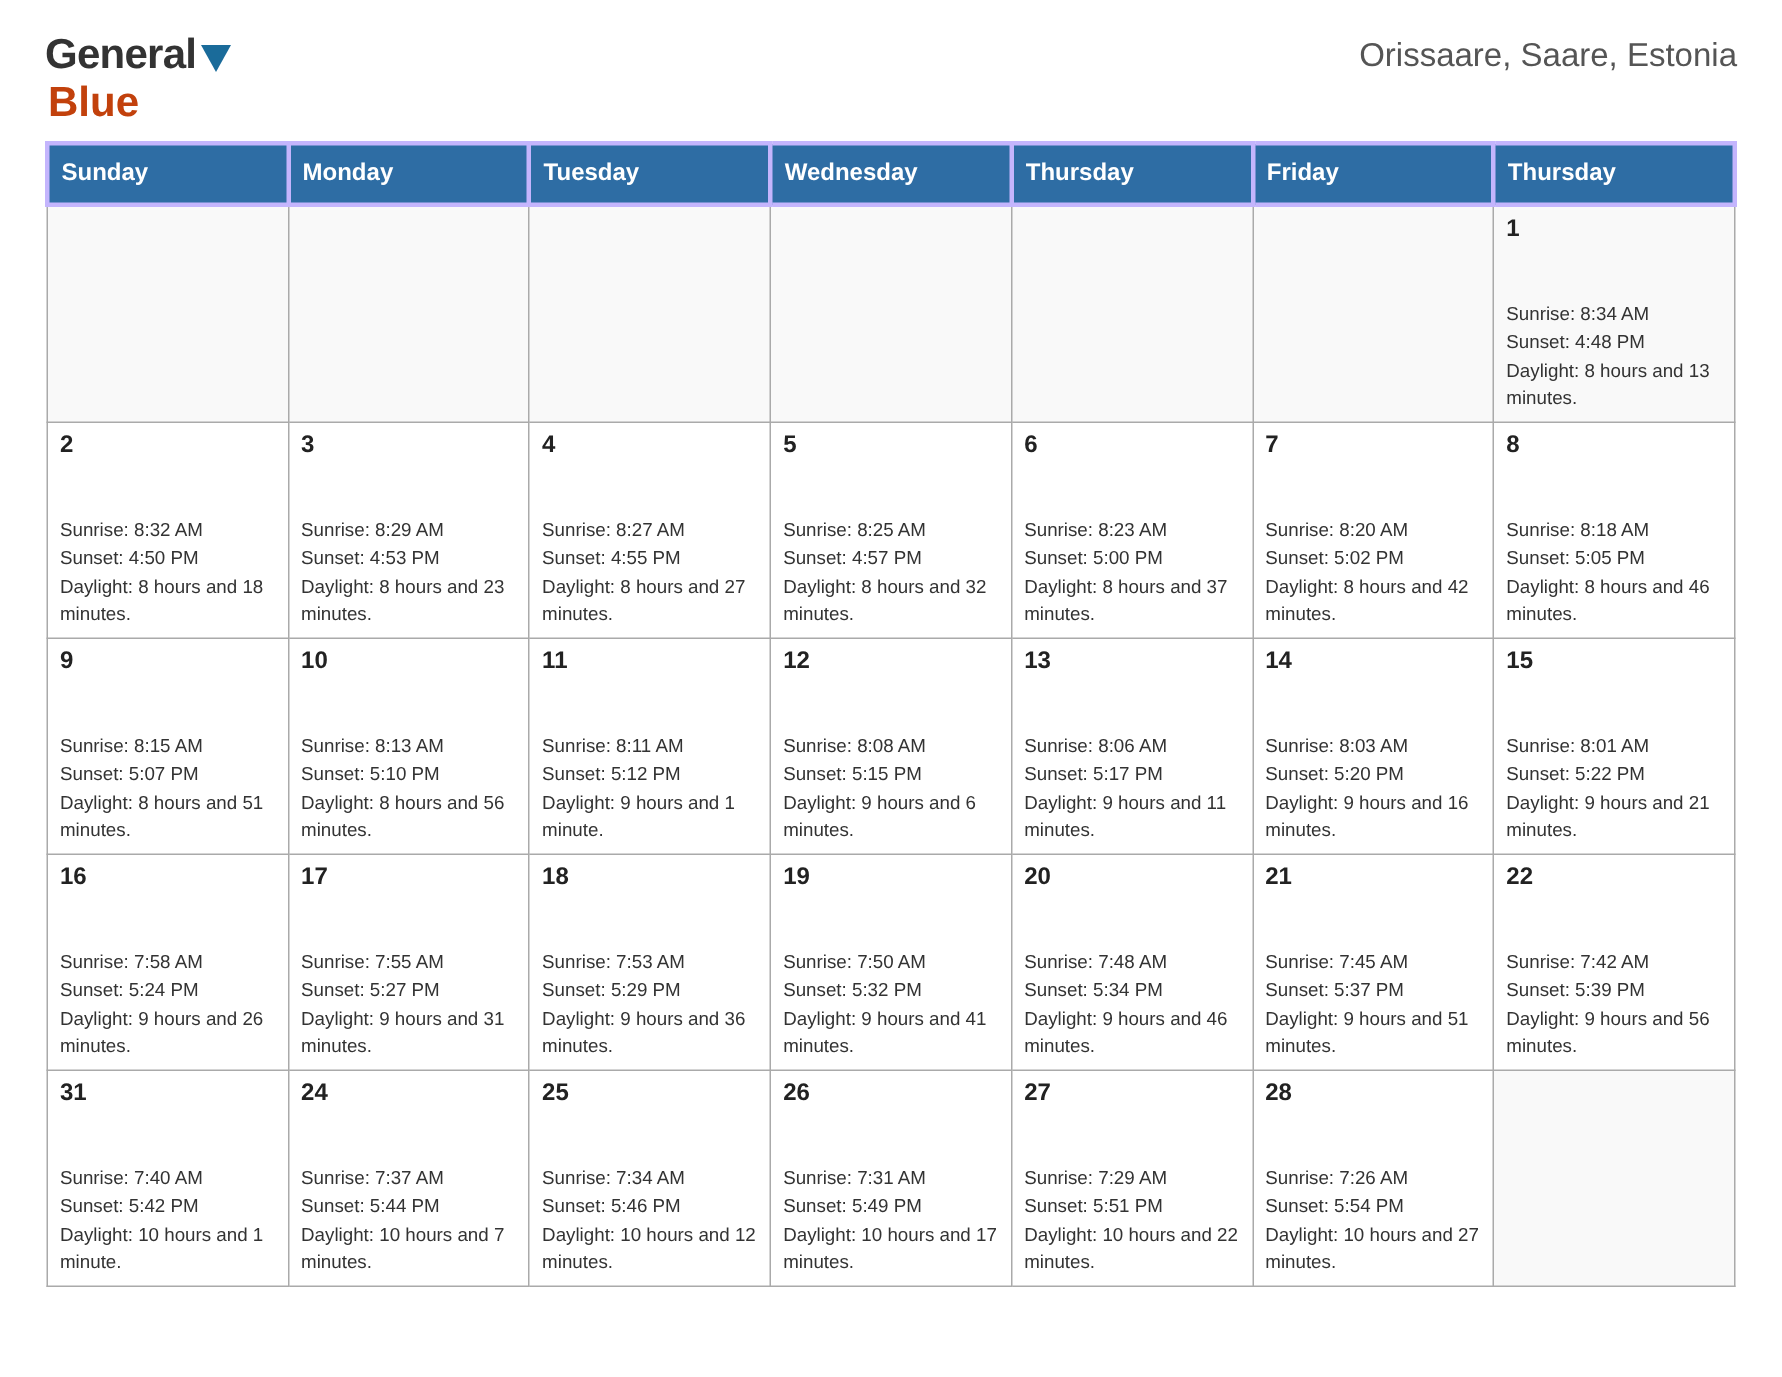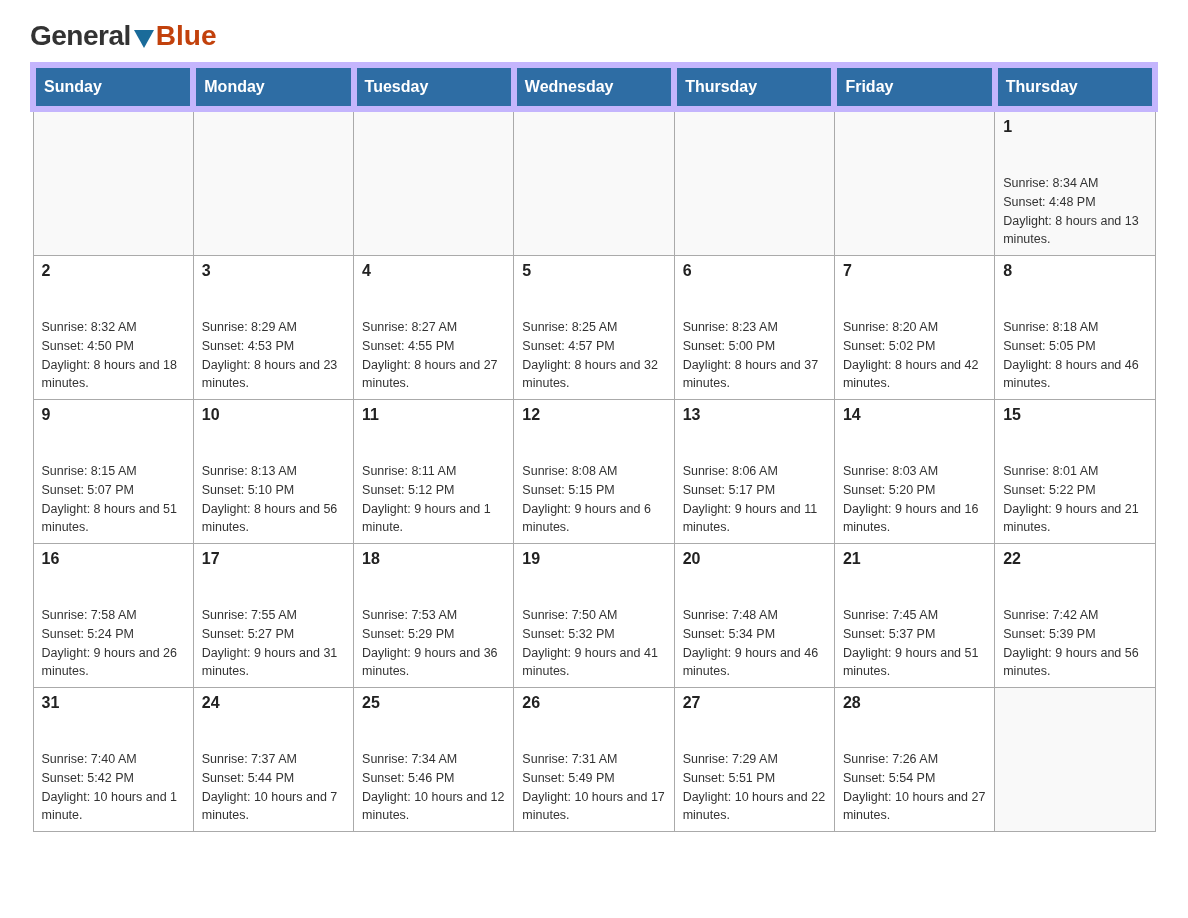--- a/index.html
+++ b/index.html
@@ -11,21 +11,21 @@
       min-height: 918px;
     }
     .header {
       display: flex;
       justify-content: space-between;
       align-items: flex-start;
       margin-bottom: 10px;
     }
     .logo {
       display: flex;
-      flex-direction: row;
+      flex-direction: column;
       align-items: flex-start;
       text-align: right;
     }
     .logo-top {
       display: flex;
       align-items: center;
     }
     .logo-general {
       font-size: 28px;
       font-weight: bold;
@@ -60,21 +60,21 @@
       border-collapse: collapse;
       margin-top: 10px;
     }
     .calendar th {
       background-color: #2e6da4;
       color: #fff;
       font-size: 16px;
       font-weight: bold;
       padding: 10px 8px;
       text-align: left;
-      border: 6px solid #c4b5fd;
+      border: 3px solid #c4b5fd;
       margin-top: 28px;
     }
     .calendar td {
       vertical-align: top;
       border: 1px solid #aaa;
       padding: 6px 8px;
       width: 14.285%;
       min-height: 110px;
       font-size: 13px;
       color: #333;
@@ -112,20 +112,21 @@
   <div class="logo">
     <div class="logo-top">
       <span class="logo-general">General</span>
       <div class="logo-triangle"></div>
     </div>
     <div style="display:flex; align-items:center;">
       <span style="font-size:28px; font-weight:bold; color:#c2410c; margin-left:2px;">Blue</span>
     </div>
   </div>
   <div class="title-area">
+    <div class="location">Orissaare, Saare, Estonia</div>
   </div>
 </div>
 
 <table class="calendar">
   <thead>
     <tr>
       <th>Sunday</th>
       <th>Monday</th>
       <th>Tuesday</th>
       <th>Wednesday</th>

